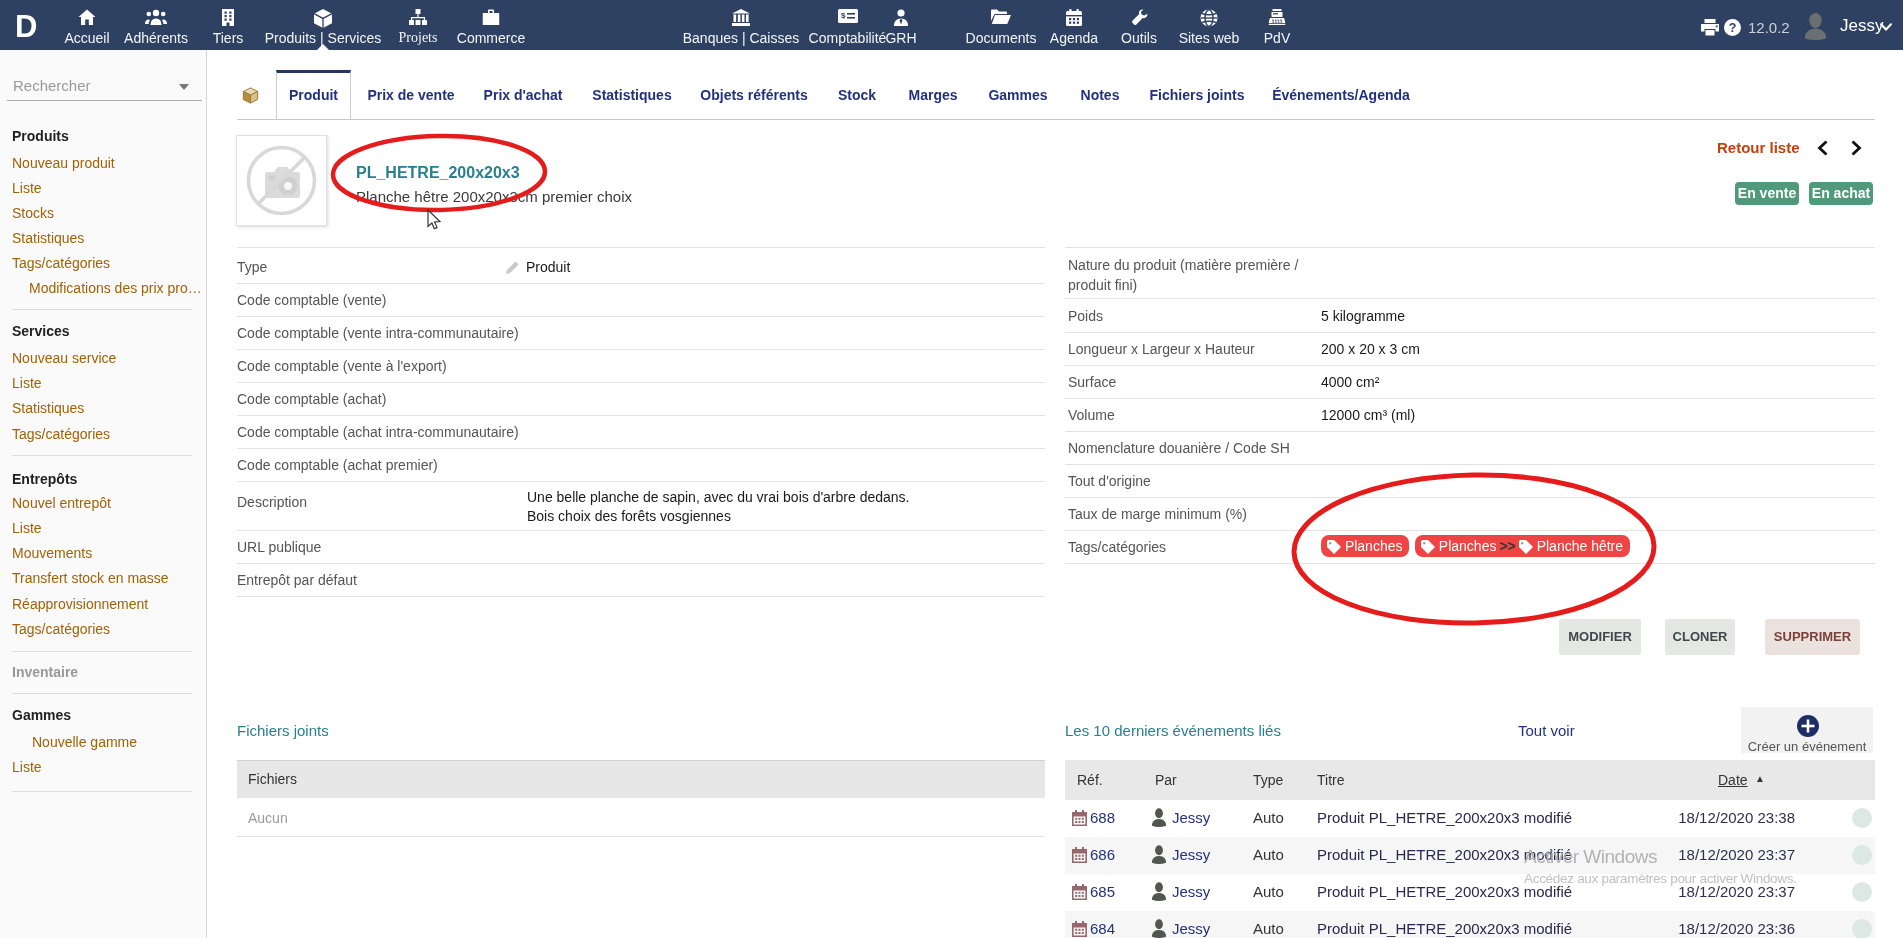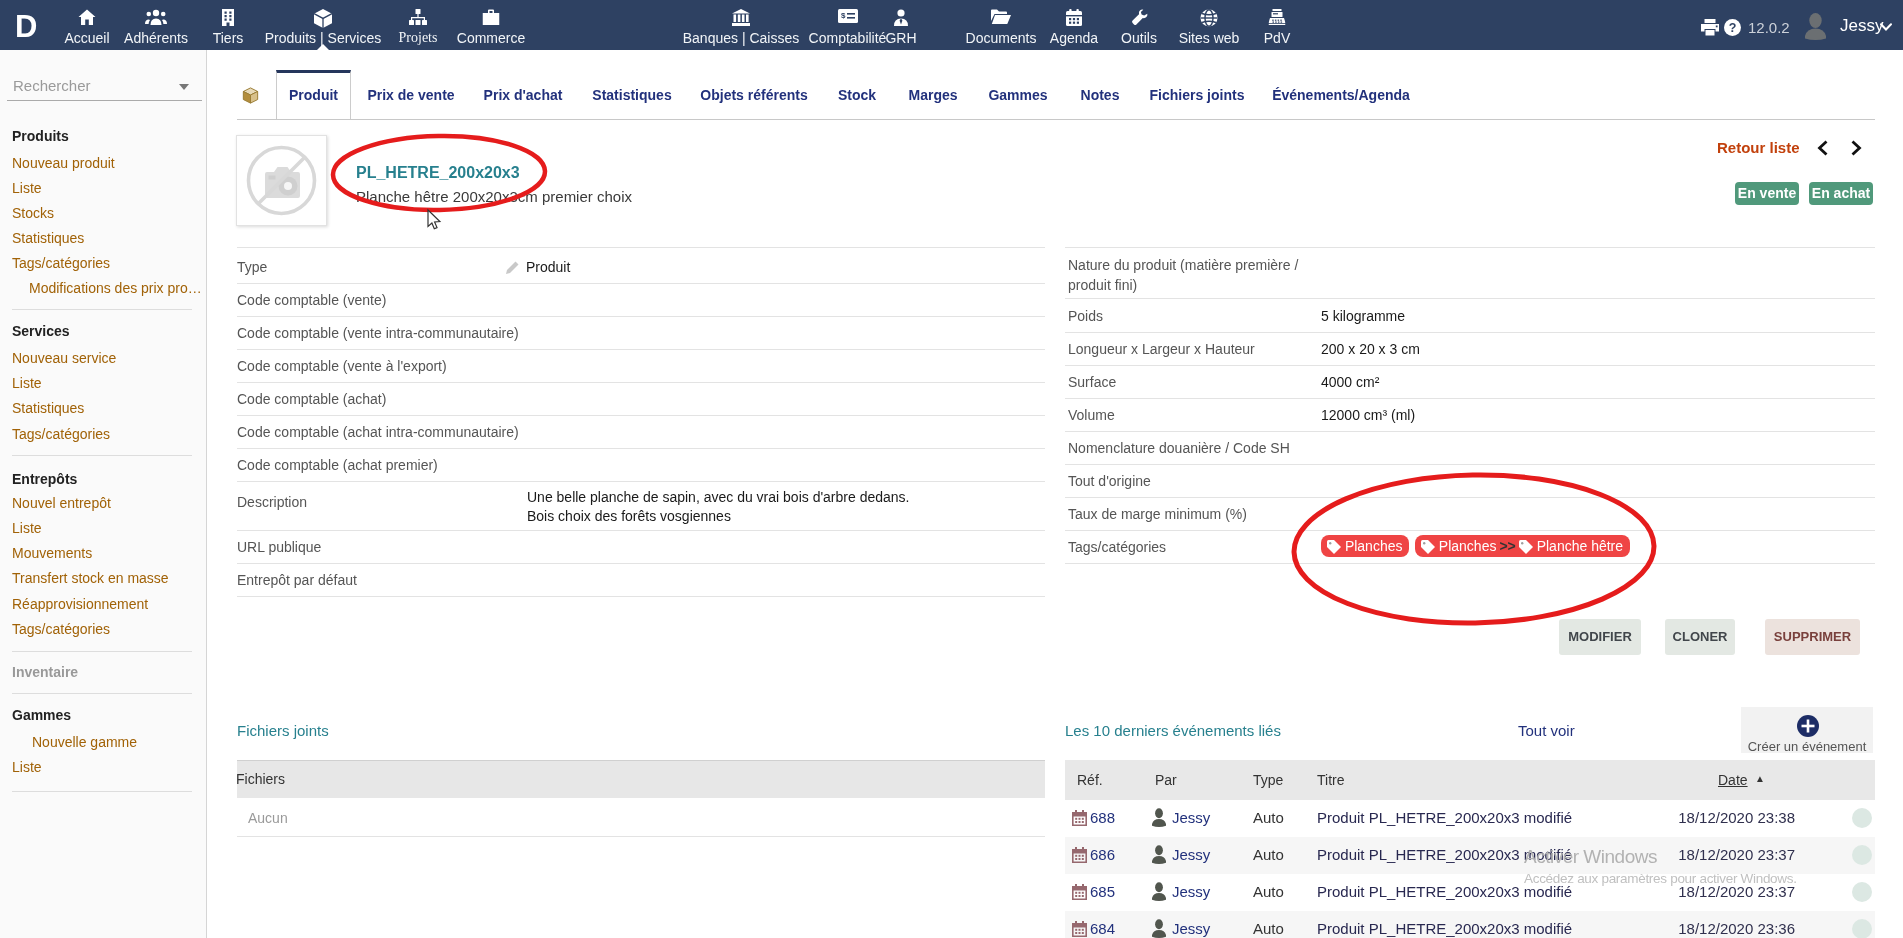--- a/index.html
+++ b/index.html
@@ -374,21 +374,21 @@
         <circle cx="3.2" cy="3.2" r="1.2" fill="#9f9f9f"></circle>
       </svg> Planche hêtre</span>
 </div>
 
 <div class="btn" style="left:1559px;top:619px;width:82px;background:#e3e8e3;color:#41464b;">MODIFIER</div>
 <div class="btn" style="left:1665px;top:619px;width:70px;background:#e3e8e3;color:#41464b;">CLONER</div>
 <div class="btn" style="left:1765px;top:619px;width:95px;background:#ece2dd;color:#79403c;">SUPPRIMER</div>
 
 <div class="abs teal" style="left:237px;top:722px;font-size:15px;">Fichiers joints</div>
 <div class="abs" style="left:237px;top:760px;width:808px;height:38px;background:#e7e7e7;border-top:1px solid #d0d0d0;"></div>
-<div class="abs" style="left:236px;top:771px;font-size:14px;color:#333;text-align:right;">Fichiers</div>
+<div class="abs" style="left:248px;top:771px;font-size:14px;color:#333;text-align:right;">Fichiers</div>
 <div class="abs" style="left:248px;top:810px;font-size:14px;color:#9a9a9a;">Aucun</div>
 <div class="fline" style="left:237px;top:836px;width:808px;"></div>
 
 <div class="abs teal" style="left:1065px;top:722px;font-size:15px;">Les 10 derniers événements liés</div>
 <div class="abs navy" style="left:1518px;top:722px;font-size:15px;">Tout voir</div>
 <div class="abs" style="left:1741px;top:707px;width:132px;height:46px;background:#f2f2f2;"></div>
 <svg class="abs" style="left:1797px;top:715px;" width="22" height="22" viewBox="0 0 22 22">
     <circle cx="11" cy="11" r="11" fill="#1d2d66"></circle>
     <rect x="9.7" y="4.5" width="2.6" height="13" fill="#fff"></rect>
     <rect x="4.5" y="9.7" width="13" height="2.6" fill="#fff"></rect>

